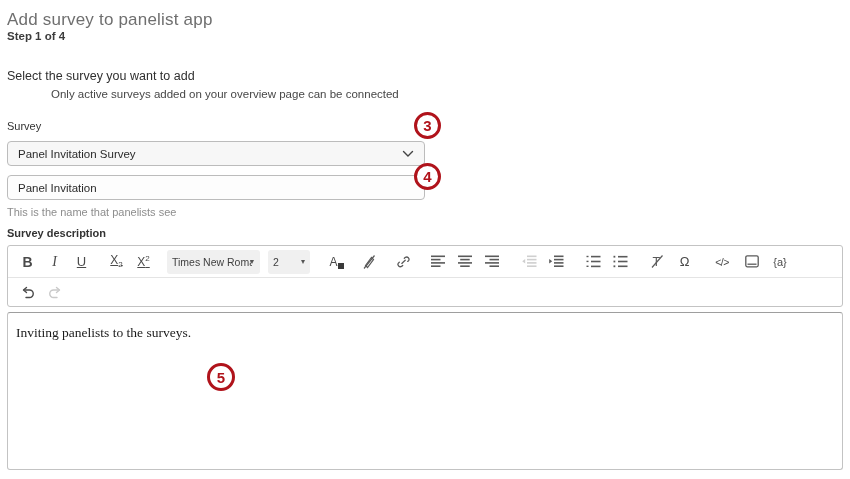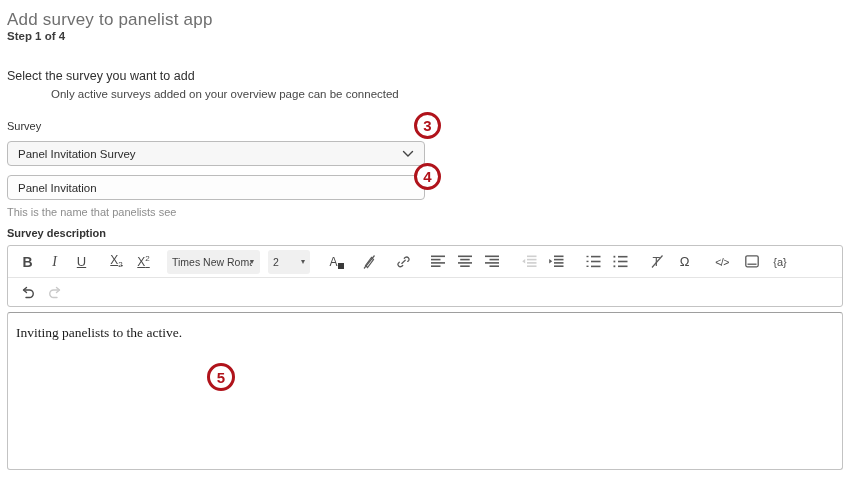--- a/index.html
+++ b/index.html
@@ -256,20 +256,20 @@
           <svg width="16" height="15" viewBox="0 0 16 15" fill="none" stroke="#c9c9c9" stroke-width="1.4" stroke-linecap="round" stroke-linejoin="round">
             <path d="M12 5 H6.5 a3.75 3.75 0 0 0 0 7.5 H10"></path>
               <path d="M9.5 2.5 L12.5 5 L9.5 7.5"></path>
           </svg>
         </span>
       </div>
     </div>
   </div>
 
   <div class="editor-content">
-    <span>Inviting panelists to the active.</span>
+    <span>Inviting panelists to the surveys.</span>
   </div>
 
   <div class="annot annot-3">3</div>
   <div class="annot annot-4">4</div>
   <div class="annot annot-5">5</div>
 
 </div>
 
 </body></html>

